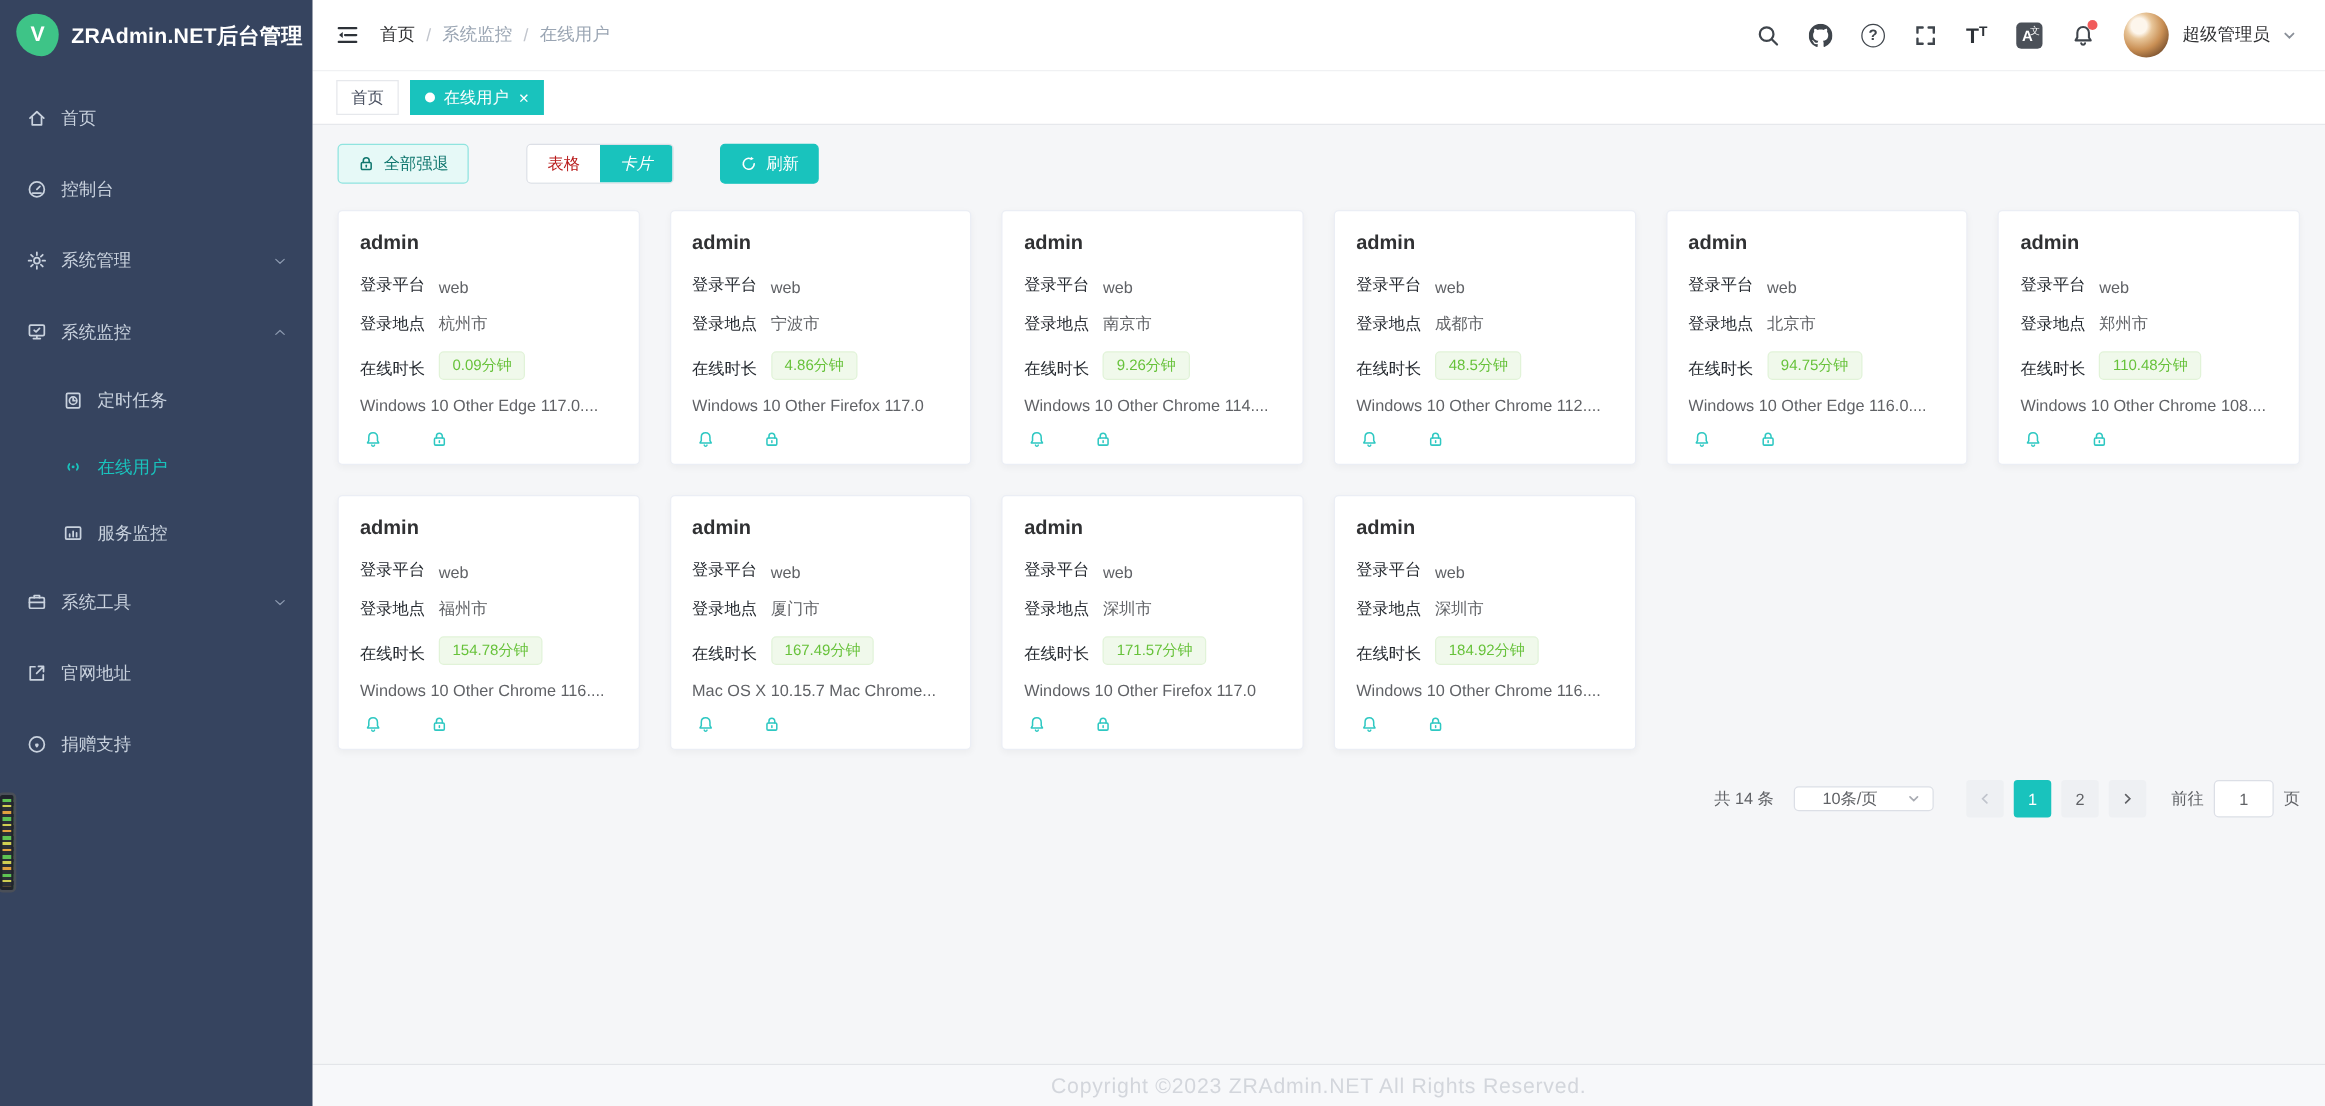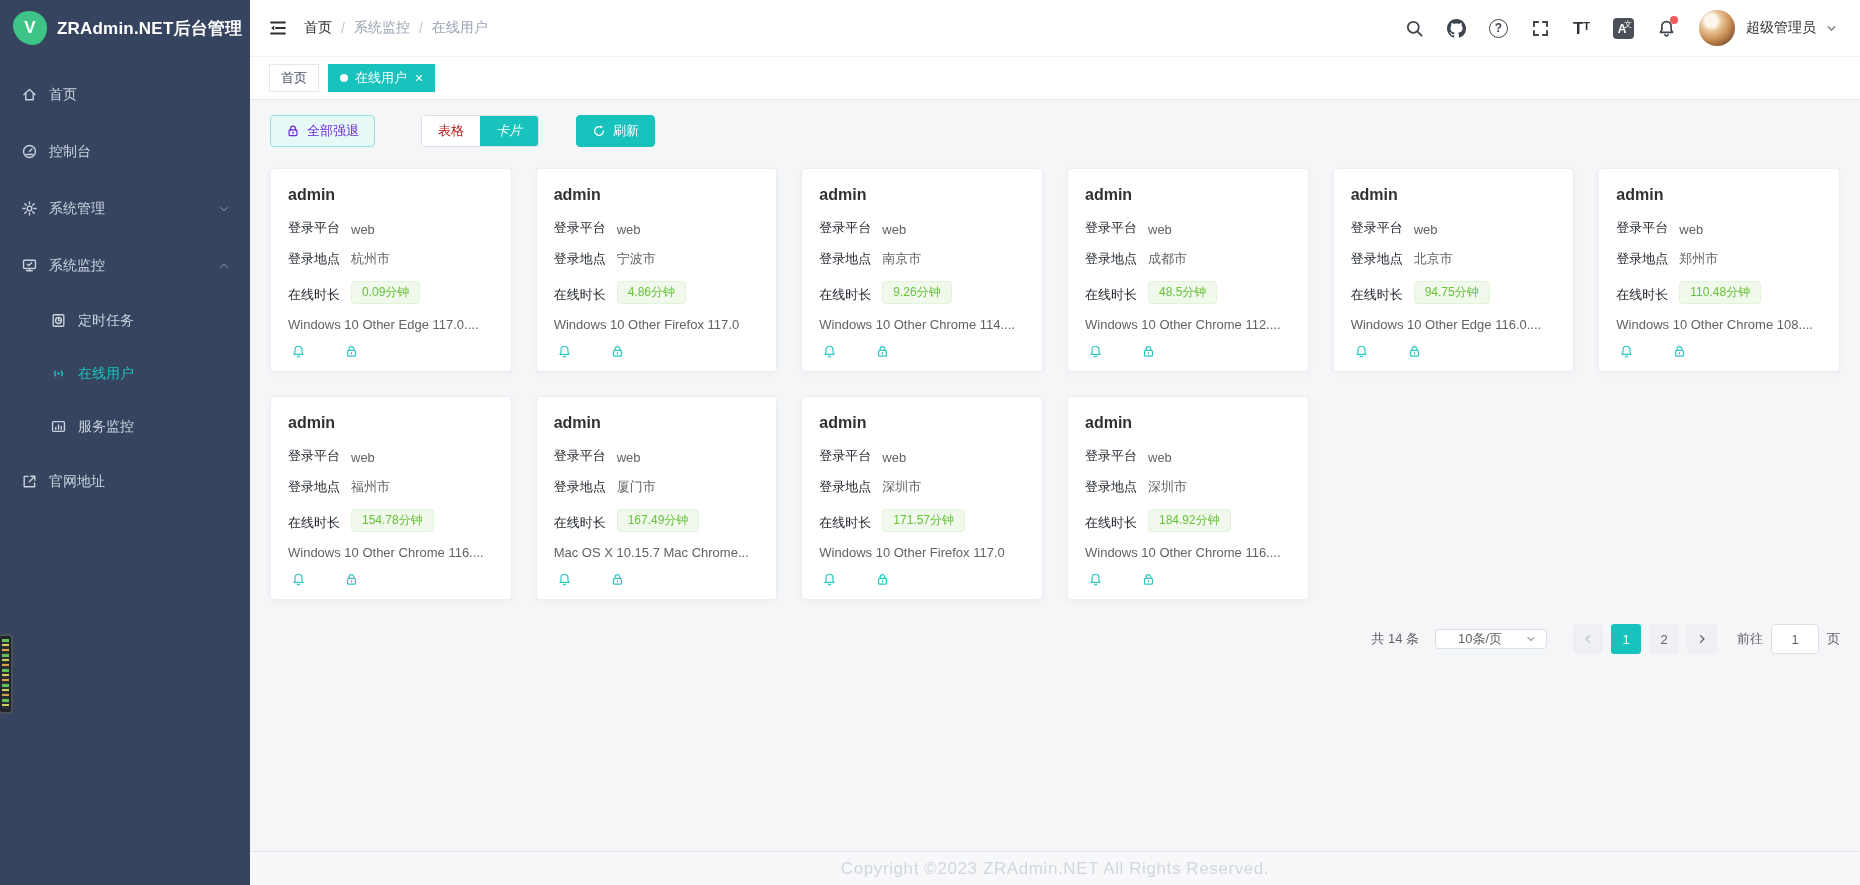--- a/index.html
+++ b/index.html
@@ -71,21 +71,21 @@
   .tab-dot { width:8px; height:8px; border-radius:50%; background:#fff; }
   .tab-close { font-size:14px; line-height:1; margin-left:1px; }
 
   .main { flex:1; background:#f5f6f8; padding:15px 20px 0; min-height:0; }
 
   
   .toolbar { display:flex; align-items:center; height:32px; }
   .btn { height:32px; display:inline-flex; align-items:center; gap:7px; font-size:13px;
     border-radius:4px; padding:0 15px; cursor:pointer; white-space:nowrap; }
   .btn svg { width:14px; height:14px; }
-  .btn-plain { background:#e6f9f7; border:1px solid #8fe4df; color:#6d28d9; }
+  .btn-plain { background:#e6f9f7; border:1px solid #8fe4df; color:#0f766e; }
   .segmented { display:inline-flex; border:1px solid #dcdfe6; border-radius:4px; overflow:hidden; margin-left:46px; background:#fff; }
   .seg-btn { height:30px; padding:0 16px; display:flex; align-items:center; font-size:13px; color:#b91c1c; cursor:pointer; background:#fff; }
   .seg-btn.active { background:#19c3bd; color:#fff;font-style:italic; }
   .btn-solid { background:#19c3bd; border:1px solid #19c3bd; color:#fff; margin-left:37px; }
 
   
   .cards-grid { margin-top:21px; display:grid; grid-template-columns:repeat(6,1fr); gap:24px; }
   .card { background:#fff; border:1px solid #ebeef5; border-radius:4px; height:204px;
     box-shadow:0 2px 6px rgba(0,0,0,.04); padding:17px 17px 10px; overflow:hidden; }
   .card-title { font-size:16px; font-weight:bold; color:#303133; margin-bottom:15px; }
@@ -203,25 +203,48 @@
             <svg viewBox="0 0 16 16" fill="none" stroke="currentColor" stroke-width="1.3" stroke-linecap="round" stroke-linejoin="round">
               <rect x="2.4" y="3.4" width="11.2" height="9.2" rx="1"></rect>
               <path d="M5.4 10.6V8.8M8 10.6V6.6M10.6 10.6V7.8"></path>
             </svg>
           </span>
           <span>服务监控</span>
         </div>
         <div class="menu-item">
           <span class="micon">
             <svg viewBox="0 0 16 16" fill="none" stroke="currentColor" stroke-width="1.3" stroke-linecap="round" stroke-linejoin="round">
+              <rect x="2.4" y="4.8" width="11.2" height="8" rx="1"></rect>
+              <path d="M6 4.8V3.2h4v1.6M2.4 8.4h11.2"></path>
+            </svg>
+          </span>
+          <span>系统工具</span>
+          <span class="chev">
+            <svg viewBox="0 0 16 16" fill="none" stroke="currentColor" stroke-width="1.3" stroke-linecap="round" stroke-linejoin="round">
+              <path d="M3.5 6 8 10.2 12.5 6"></path>
+            </svg>
+          </span>
+        </div>
+        <div class="menu-item">
+          <span class="micon">
+            <svg viewBox="0 0 16 16" fill="none" stroke="currentColor" stroke-width="1.3" stroke-linecap="round" stroke-linejoin="round">
               <path d="M6.6 3.2H3v9.8h9.8V9.4"></path>
               <path d="M9.2 3h3.8v3.8M12.8 3.2 7.8 8.2"></path>
             </svg>
           </span>
           <span>官网地址</span>
+        </div>
+        <div class="menu-item">
+          <span class="micon">
+            <svg viewBox="0 0 16 16" fill="none" stroke="currentColor" stroke-width="1.3" stroke-linecap="round" stroke-linejoin="round">
+              <circle cx="8" cy="8" r="5.6"></circle>
+              <path d="M8 10.6C5.9 9 6.6 6.8 8 7.5c1.4-.7 2.1 1.5 0 3.1z" fill="currentColor" stroke="none"></path>
+            </svg>
+          </span>
+          <span>捐赠支持</span>
         </div>
       </nav>
     <div class="edge-widget">
       <div class="stripes"></div>
     </div>
   </aside>
 
   <div class="right-col">
 
     <header class="topbar">

